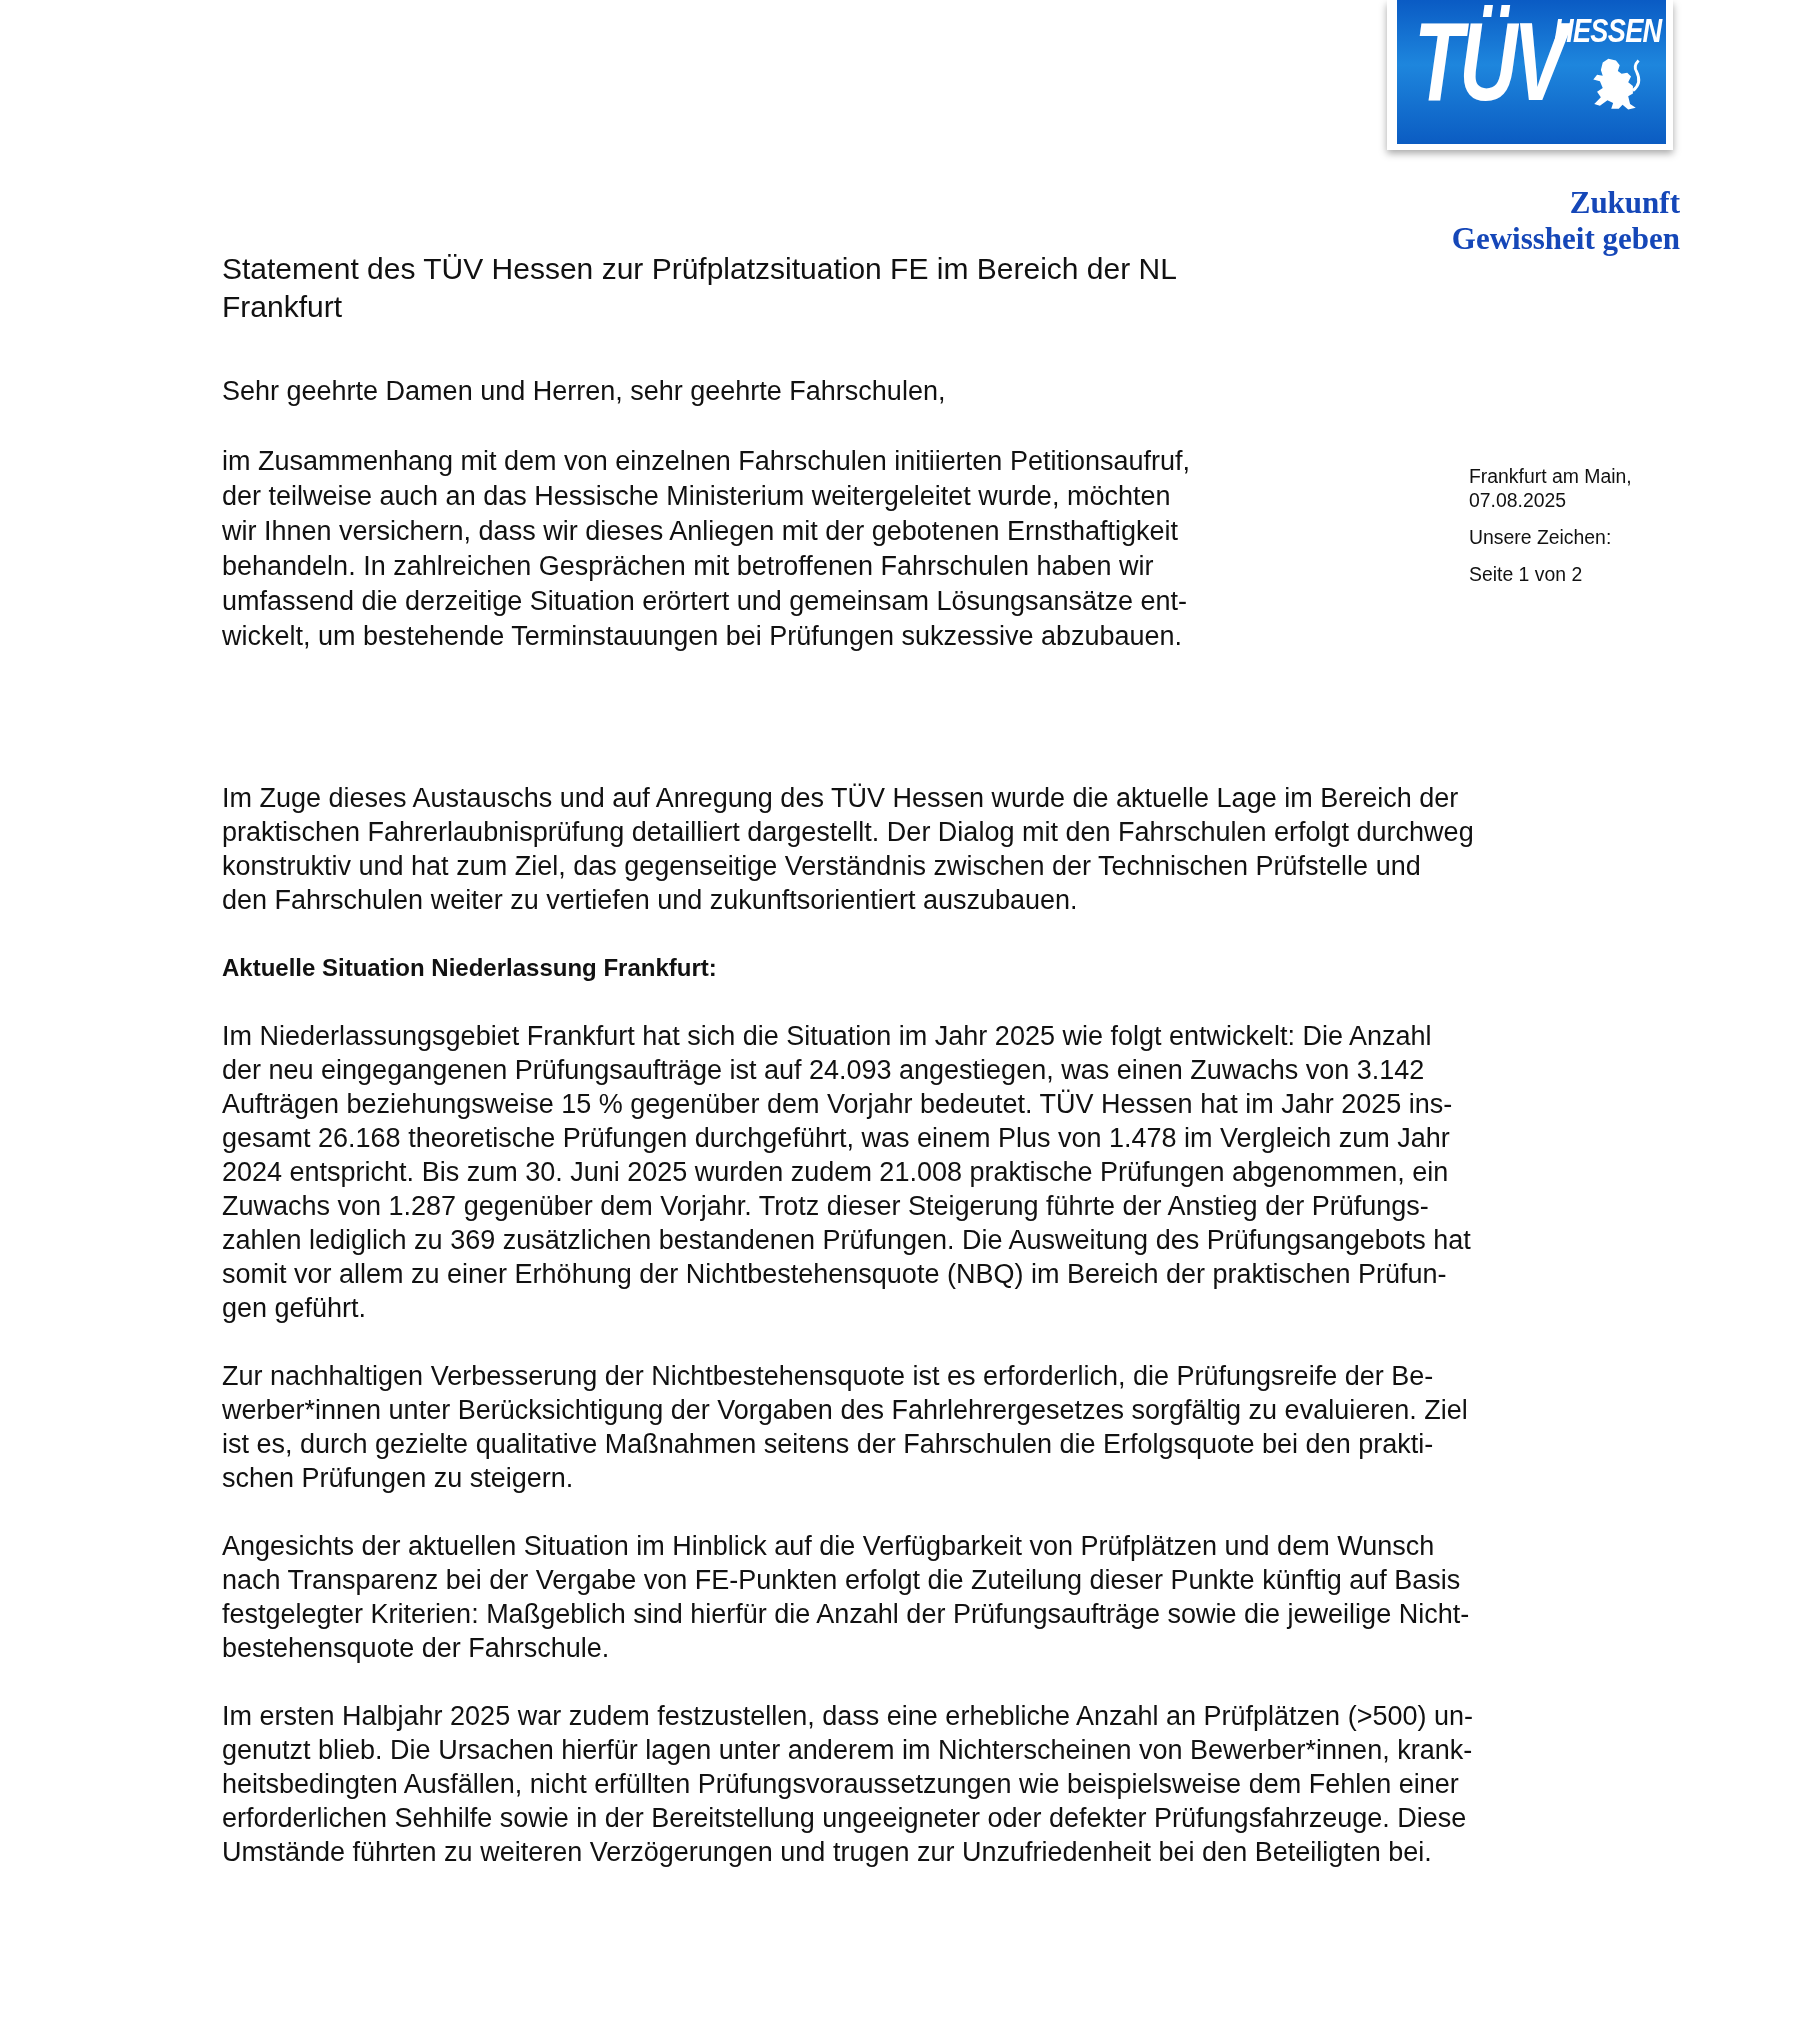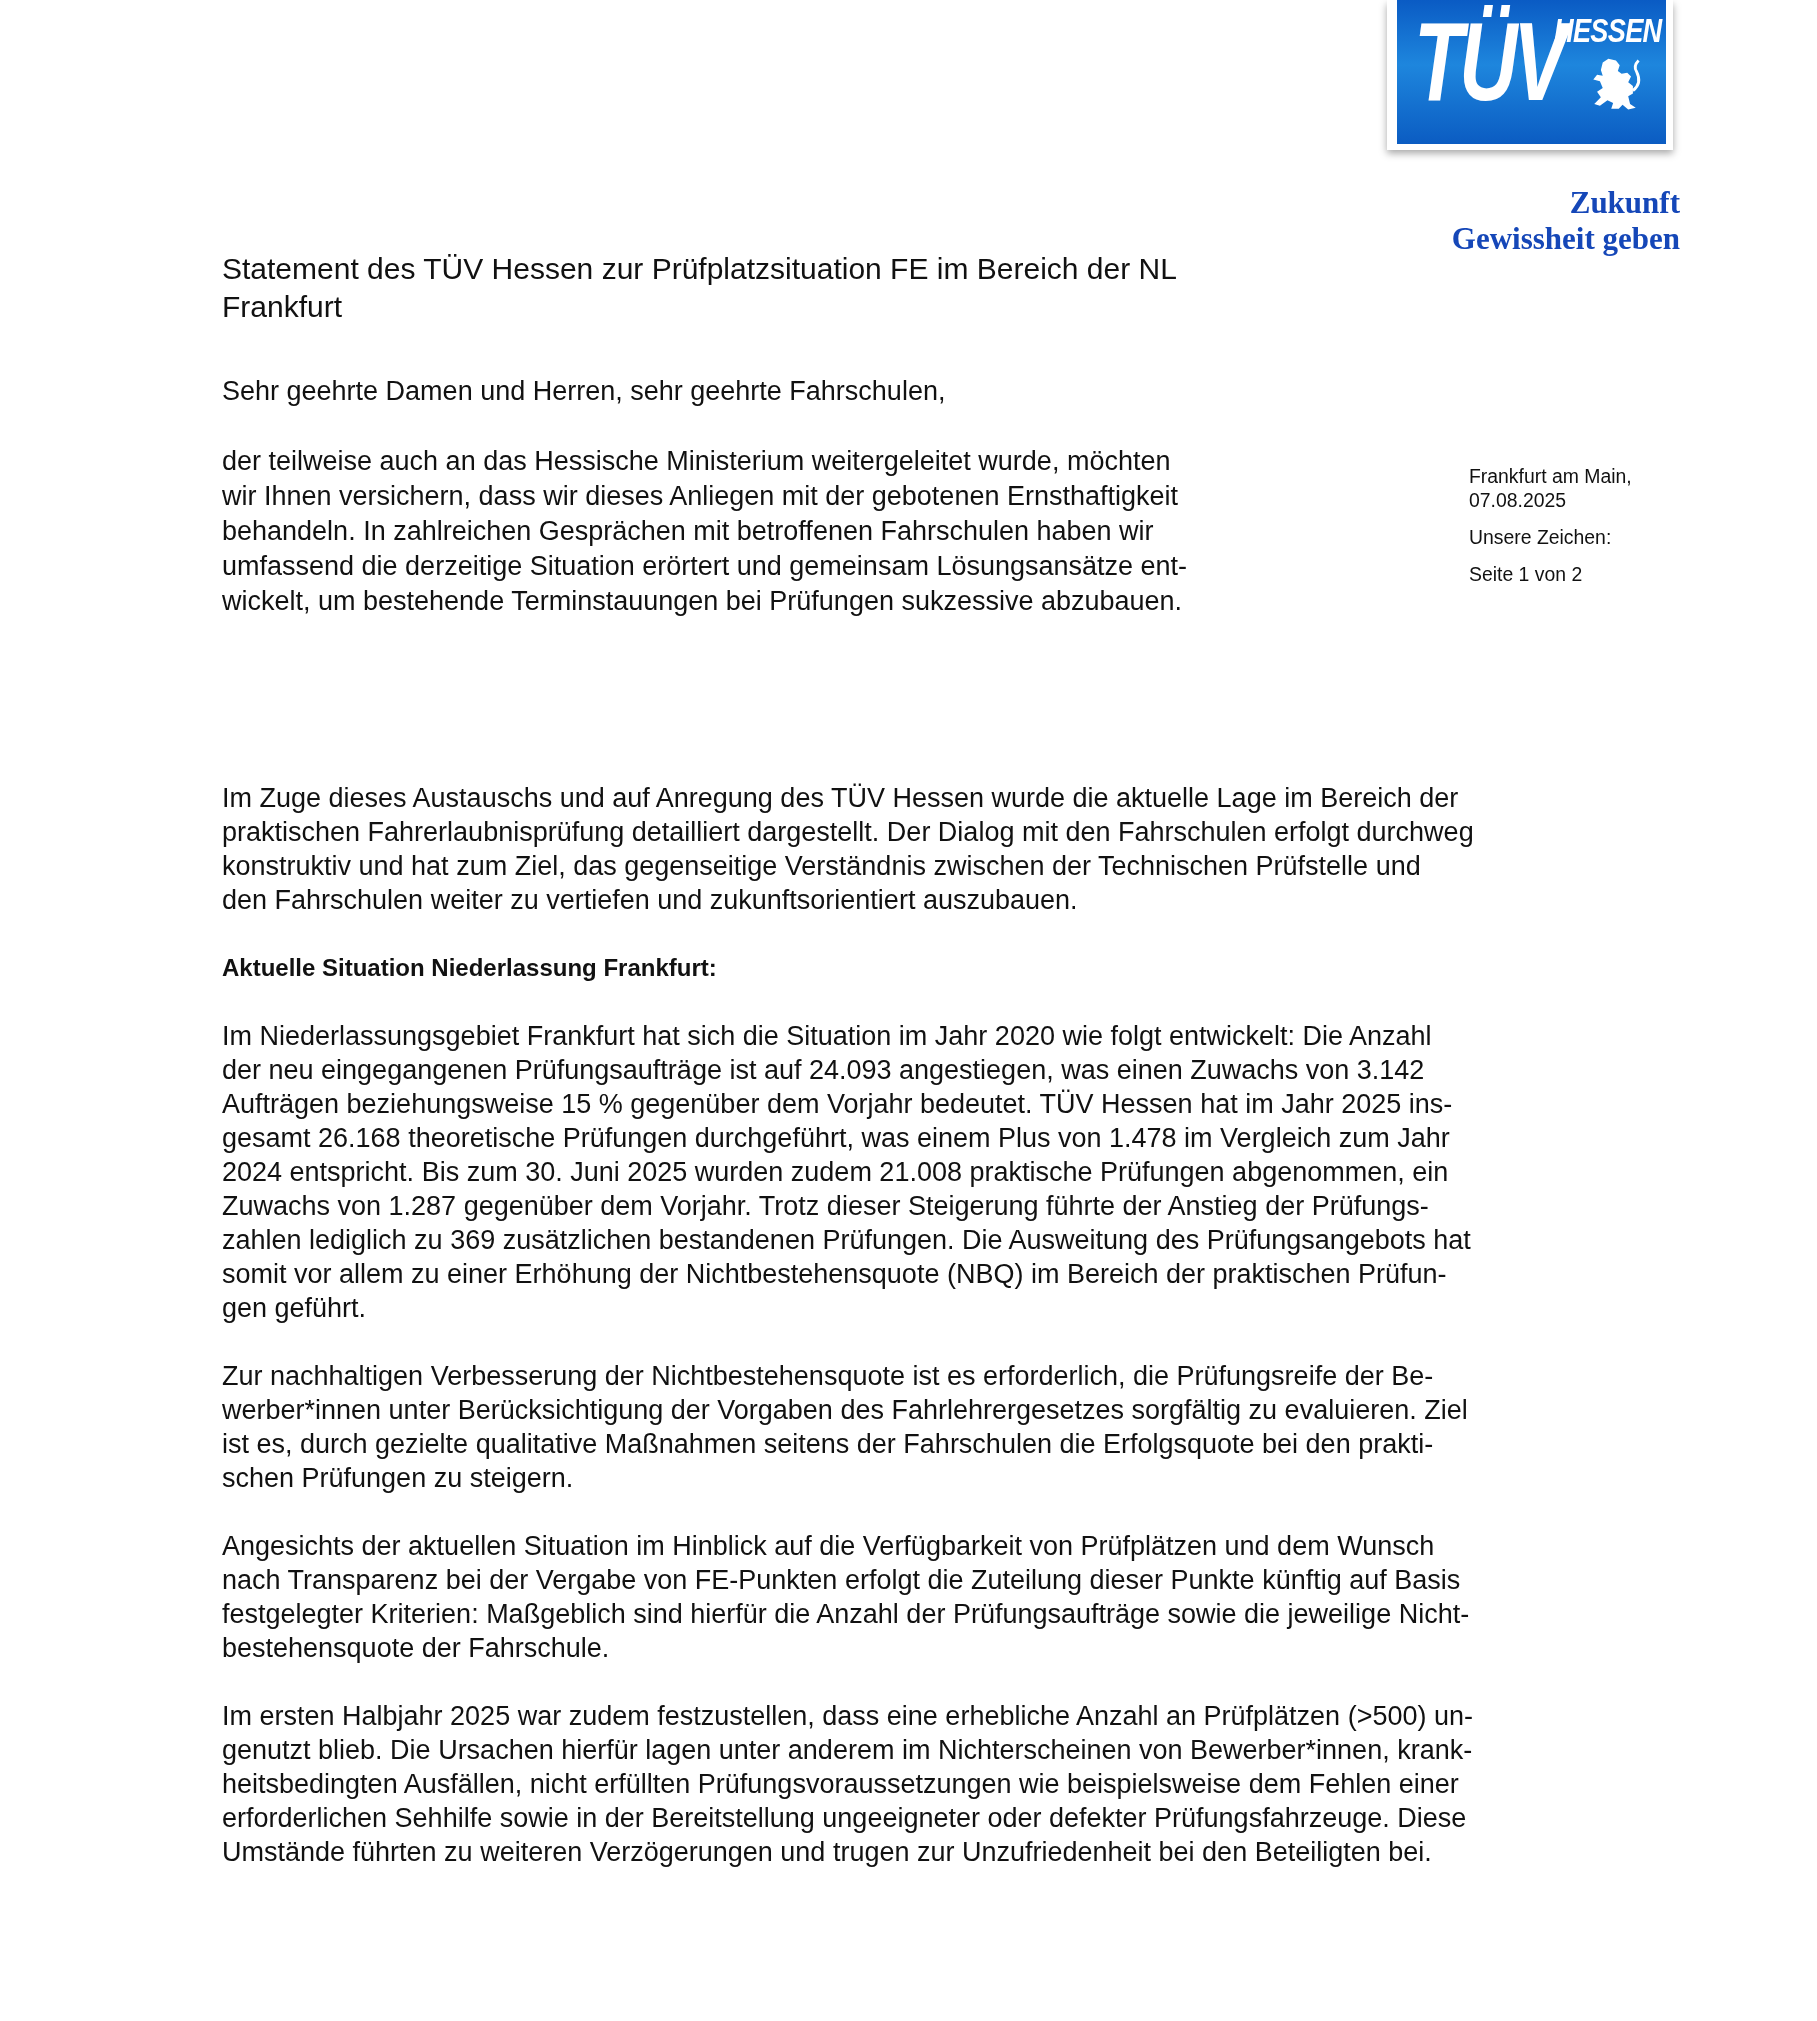--- a/index.html
+++ b/index.html
@@ -150,20 +150,21 @@
 </div>
 
 <div class="doc-title">
   <span class="line">Statement des TÜV Hessen zur Prüfplatzsituation FE im Bereich der NL</span>
   <span class="line">Frankfurt</span>
 </div>
 
 <div class="salutation">Sehr geehrte Damen und Herren, sehr geehrte Fahrschulen,</div>
 
 <div class="intro">
+  <span class="line">im Zusammenhang mit dem von einzelnen Fahrschulen initiierten Petitionsaufruf,</span>
   <span class="line">der teilweise auch an das Hessische Ministerium weitergeleitet wurde, möchten</span>
   <span class="line">wir Ihnen versichern, dass wir dieses Anliegen mit der gebotenen Ernsthaftigkeit</span>
   <span class="line">behandeln. In zahlreichen Gesprächen mit betroffenen Fahrschulen haben wir</span>
   <span class="line">umfassend die derzeitige Situation erörtert und gemeinsam Lösungsansätze ent-</span>
   <span class="line">wickelt, um bestehende Terminstauungen bei Prüfungen sukzessive abzubauen.</span>
 </div>
 
 <div class="meta">
   <span class="m-line">Frankfurt am Main,</span>
   <span class="m-line">07.08.2025</span>
@@ -175,21 +176,21 @@
   <p>
     <span class="line">Im Zuge dieses Austauschs und auf Anregung des TÜV Hessen wurde die aktuelle Lage im Bereich der</span>
     <span class="line">praktischen Fahrerlaubnisprüfung detailliert dargestellt. Der Dialog mit den Fahrschulen erfolgt durchweg</span>
     <span class="line">konstruktiv und hat zum Ziel, das gegenseitige Verständnis zwischen der Technischen Prüfstelle und</span>
     <span class="line">den Fahrschulen weiter zu vertiefen und zukunftsorientiert auszubauen.</span>
   </p>
 
   <h2>Aktuelle Situation Niederlassung Frankfurt:</h2>
 
   <p>
-    <span class="line">Im Niederlassungsgebiet Frankfurt hat sich die Situation im Jahr 2020 wie folgt entwickelt: Die Anzahl</span>
+    <span class="line">Im Niederlassungsgebiet Frankfurt hat sich die Situation im Jahr 2025 wie folgt entwickelt: Die Anzahl</span>
     <span class="line">der neu eingegangenen Prüfungsaufträge ist auf 24.093 angestiegen, was einen Zuwachs von 3.142</span>
     <span class="line">Aufträgen beziehungsweise 15 % gegenüber dem Vorjahr bedeutet. TÜV Hessen hat im Jahr 2025 ins-</span>
     <span class="line">gesamt 26.168 theoretische Prüfungen durchgeführt, was einem Plus von 1.478 im Vergleich zum Jahr</span>
     <span class="line">2024 entspricht. Bis zum 30. Juni 2025 wurden zudem 21.008 praktische Prüfungen abgenommen, ein</span>
     <span class="line">Zuwachs von 1.287 gegenüber dem Vorjahr. Trotz dieser Steigerung führte der Anstieg der Prüfungs-</span>
     <span class="line">zahlen lediglich zu 369 zusätzlichen bestandenen Prüfungen. Die Ausweitung des Prüfungsangebots hat</span>
     <span class="line">somit vor allem zu einer Erhöhung der Nichtbestehensquote (NBQ) im Bereich der praktischen Prüfun-</span>
     <span class="line">gen geführt.</span>
   </p>
 

